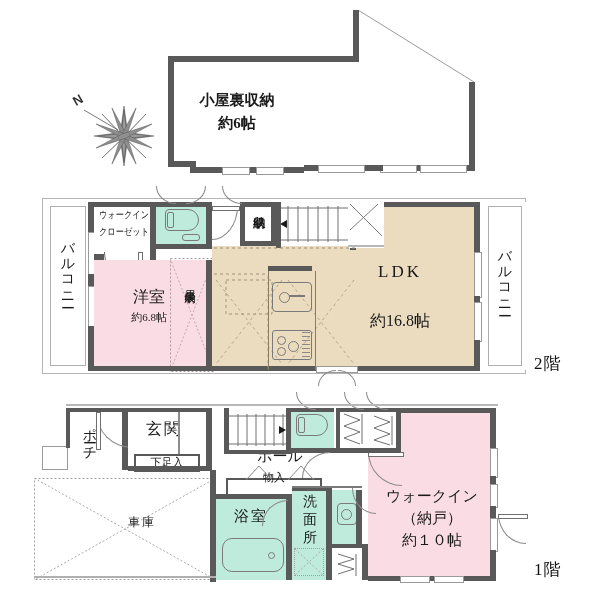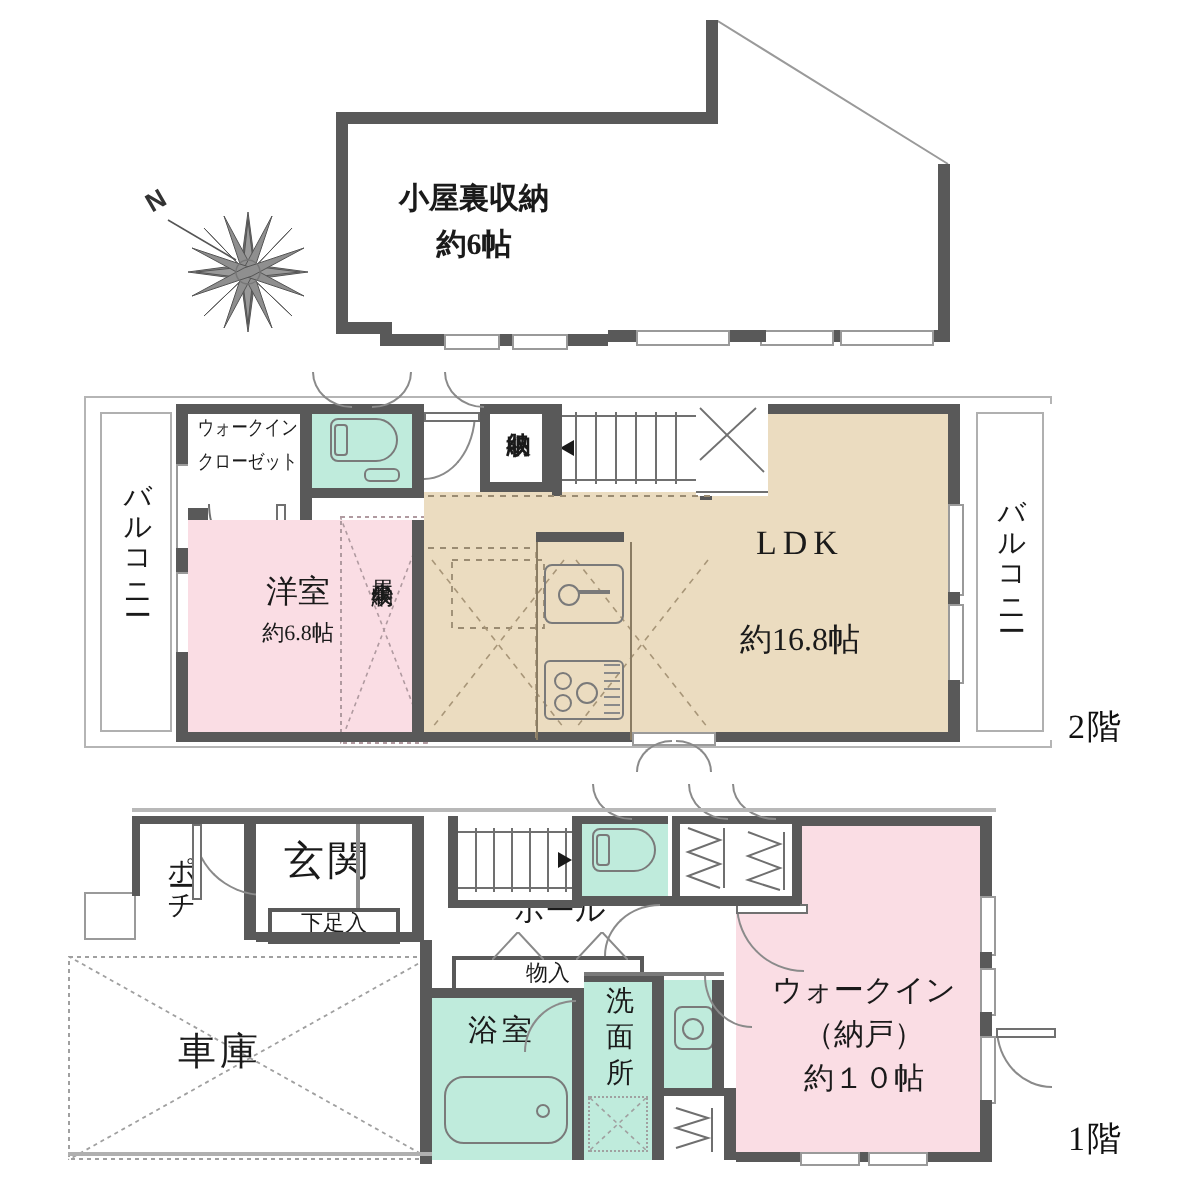--- a/index.html
+++ b/index.html
@@ -258,21 +258,21 @@
     <div class="wall" style="left:66px;top:408px;width:62px;height:4px;"></div>
     <div class="wall" style="left:66px;top:408px;width:4px;height:40px;"></div>
     <div class="vlbl" style="left:82px;top:418px;font-size:14px;">ポーチ</div>
 
     <div class="swing sw-bl" style="left:96px;top:412px;width:36px;height:36px;border-color:#8a8a8a;"></div>
     <div class="dleaf" style="left:96px;top:412px;width:3px;height:36px;"></div>
 
     <div class="room white" style="left:128px;top:408px;width:84px;height:62px;"></div>
     <div class="wall" style="left:128px;top:408px;width:84px;height:4px;"></div>
     <div class="wall" style="left:206px;top:408px;width:6px;height:62px;"></div>
-    <div class="lbl" style="left:134px;top:420px;width:60px;font-size:20px;letter-spacing:2px;">玄関</div>
+    <div class="lbl" style="left:134px;top:420px;width:60px;font-size:16px;letter-spacing:2px;">玄関</div>
 
     <div class="thinwall" style="left:178px;top:412px;width:2px;height:48px;"></div>
 
     <div class="boxthin" style="left:134px;top:454px;width:66px;height:18px;border-color:#595959;border-width:2px;"></div>
     <div class="lbl" style="left:134px;top:456px;width:66px;font-size:11px;">下足入</div>
     <div class="wall" style="left:128px;top:466px;width:84px;height:5px;"></div>
 
     <div class="room white" style="left:212px;top:408px;width:116px;height:70px;"></div>
     <div class="lbl" style="left:240px;top:448px;width:80px;font-size:15px;">ホール</div>
 
@@ -310,41 +310,41 @@
     <div class="wall" style="left:336px;top:448px;width:34px;height:5px;"></div>
     <div class="abs" style="left:342px;top:412px;width:22px;height:34px;">
       <svg width="22" height="34" viewBox="0 0 22 34">
         <polyline points="2,2 18,8 2,14 18,20 2,26 18,32" fill="none" stroke="#6f6f6f" stroke-width="1"></polyline>
         <line x1="20" y1="2" x2="20" y2="32" stroke="#6f6f6f" stroke-width="1"></line>
       </svg>
     </div>
     <div class="swing sw-bl" style="left:344px;top:392px;width:20px;height:18px;border-color:#8a8a8a;"></div>
 
     <div class="boxthin" style="left:226px;top:478px;width:96px;height:20px;border-color:#595959;border-width:2px;"></div>
-    <div class="lbl" style="left:226px;top:481px;width:96px;font-size:11px;">物入</div>
+    <div class="lbl" style="left:226px;top:471px;width:96px;font-size:11px;">物入</div>
     <div class="abs" style="left:246px;top:466px;width:26px;height:14px;">
       <svg width="26" height="14" viewBox="0 0 26 14">
           <polyline points="0,14 13,0 26,14" fill="none" stroke="#8a8a8a" stroke-width="1"></polyline>
         </svg>
     </div>
     <div class="abs" style="left:288px;top:466px;width:26px;height:14px;">
       <svg width="26" height="14" viewBox="0 0 26 14">
           <polyline points="0,14 13,0 26,14" fill="none" stroke="#8a8a8a" stroke-width="1"></polyline>
         </svg>
     </div>
 
     <div class="room white" style="left:34px;top:478px;width:182px;height:102px;"></div>
     <div class="abs" style="left:34px;top:478px;width:182px;height:102px;">
       <svg width="182" height="102" viewBox="0 0 182 102">
         <rect x="0.5" y="0.5" width="181" height="101" fill="none" stroke="#a0a0a0" stroke-width="1" stroke-dasharray="2,2"></rect>
         <line x1="0" y1="0" x2="182" y2="102" stroke="#a0a0a0" stroke-width="0.9" stroke-dasharray="2,2"></line>
         <line x1="182" y1="0" x2="0" y2="102" stroke="#a0a0a0" stroke-width="0.9" stroke-dasharray="2,2"></line>
       </svg>
     </div>
-    <div class="lbl" style="left:80px;top:516px;width:60px;font-size:19px;letter-spacing:2px;">車庫</div>
+    <div class="lbl" style="left:96px;top:516px;width:60px;font-size:12px;letter-spacing:2px;text-align:right;">車庫</div>
     <div class="wall" style="left:210px;top:470px;width:6px;height:112px;"></div>
     <div class="thinwall" style="left:34px;top:576px;width:182px;height:2px;background:#b0b0b0;"></div>
 
     <div class="room mint" style="left:216px;top:498px;width:76px;height:82px;"></div>
     <div class="wall" style="left:216px;top:494px;width:76px;height:5px;"></div>
     <div class="wall" style="left:286px;top:498px;width:6px;height:82px;"></div>
     <div class="lbl" style="left:216px;top:508px;width:70px;font-size:15px;letter-spacing:2px;">浴室</div>
     <div class="fix" style="left:222px;top:538px;width:62px;height:34px;border-radius:10px;"></div>
     <div class="circ" style="left:268px;top:552px;width:5px;height:5px;"></div>
     <div class="swing sw-tl" style="left:262px;top:500px;width:26px;height:26px;border-color:#8a8a8a;"></div>

